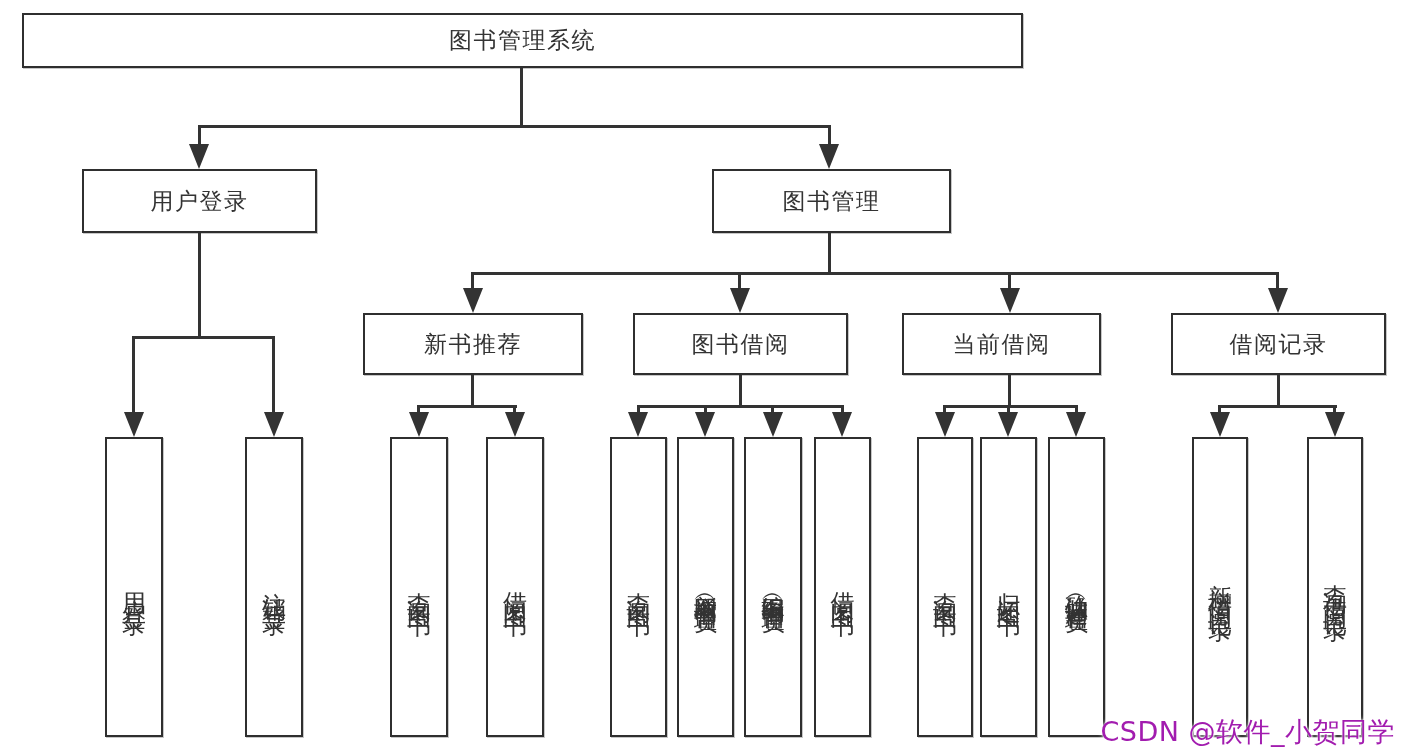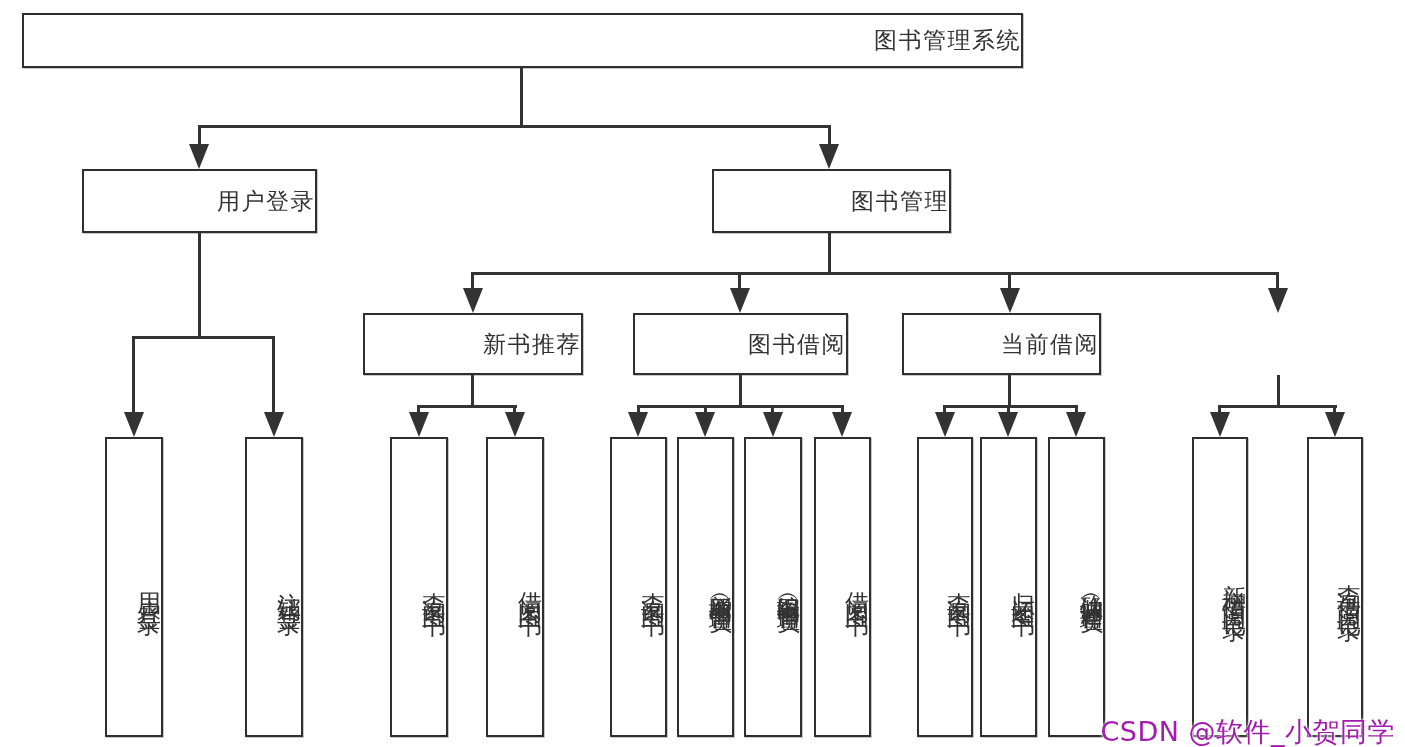--- a/index.html
+++ b/index.html
@@ -4,21 +4,21 @@
 <style>
   html,body{margin:0;padding:0;background:#fff;}
   .canvas{
     position:relative;width:1405px;height:747px;background:#ffffff;overflow:hidden;
     font-family:"DejaVu Sans","Liberation Sans",sans-serif;color:#333333;
   }
   .box{
     position:absolute;box-sizing:border-box;background:#ffffff;
     border:2.5px solid #2f2f2f;
     box-shadow:1px 1px 0 rgba(130,130,130,.45);
-    display:flex;align-items:center;justify-content:flex-end;
+    display:flex;align-items:center;justify-content:center;
   }
   .hlabel{font-size:23px;letter-spacing:1.5px;white-space:nowrap;}
   .vlabel{
     writing-mode:vertical-rl;text-orientation:mixed;
     font-size:24px;line-height:1;letter-spacing:.3em;white-space:nowrap;
   }
   .vlabel.long{font-size:23px;letter-spacing:.1em;}
   .vl,.hl{position:absolute;background:#333333;}
   .vl{width:3px;}
   .hl{height:3px;}
@@ -50,20 +50,23 @@
   </div>
 
   <div class="box" style="left:633px;top:313px;width:215px;height:62px">
     <span class="hlabel">图书借阅</span>
   </div>
   <div class="box" style="left:363px;top:313px;width:220px;height:62px">
     <span class="hlabel">新书推荐</span>
   </div>
   <div class="box" style="left:902px;top:313px;width:199px;height:62px">
     <span class="hlabel">当前借阅</span>
+  </div>
+  <div class="box" style="left:1171px;top:313px;width:215px;height:62px">
+    <span class="hlabel">借阅记录</span>
   </div>
 
   <div class="box" style="left:105px;top:437px;width:58px;height:300px">
     <span class="vlabel">用户登录</span>
   </div>
   <div class="box" style="left:245px;top:437px;width:58px;height:300px">
     <span class="vlabel">注销登录</span>
   </div>
   <div class="box" style="left:390px;top:437px;width:58px;height:300px">
     <span class="vlabel">查询图书</span>

